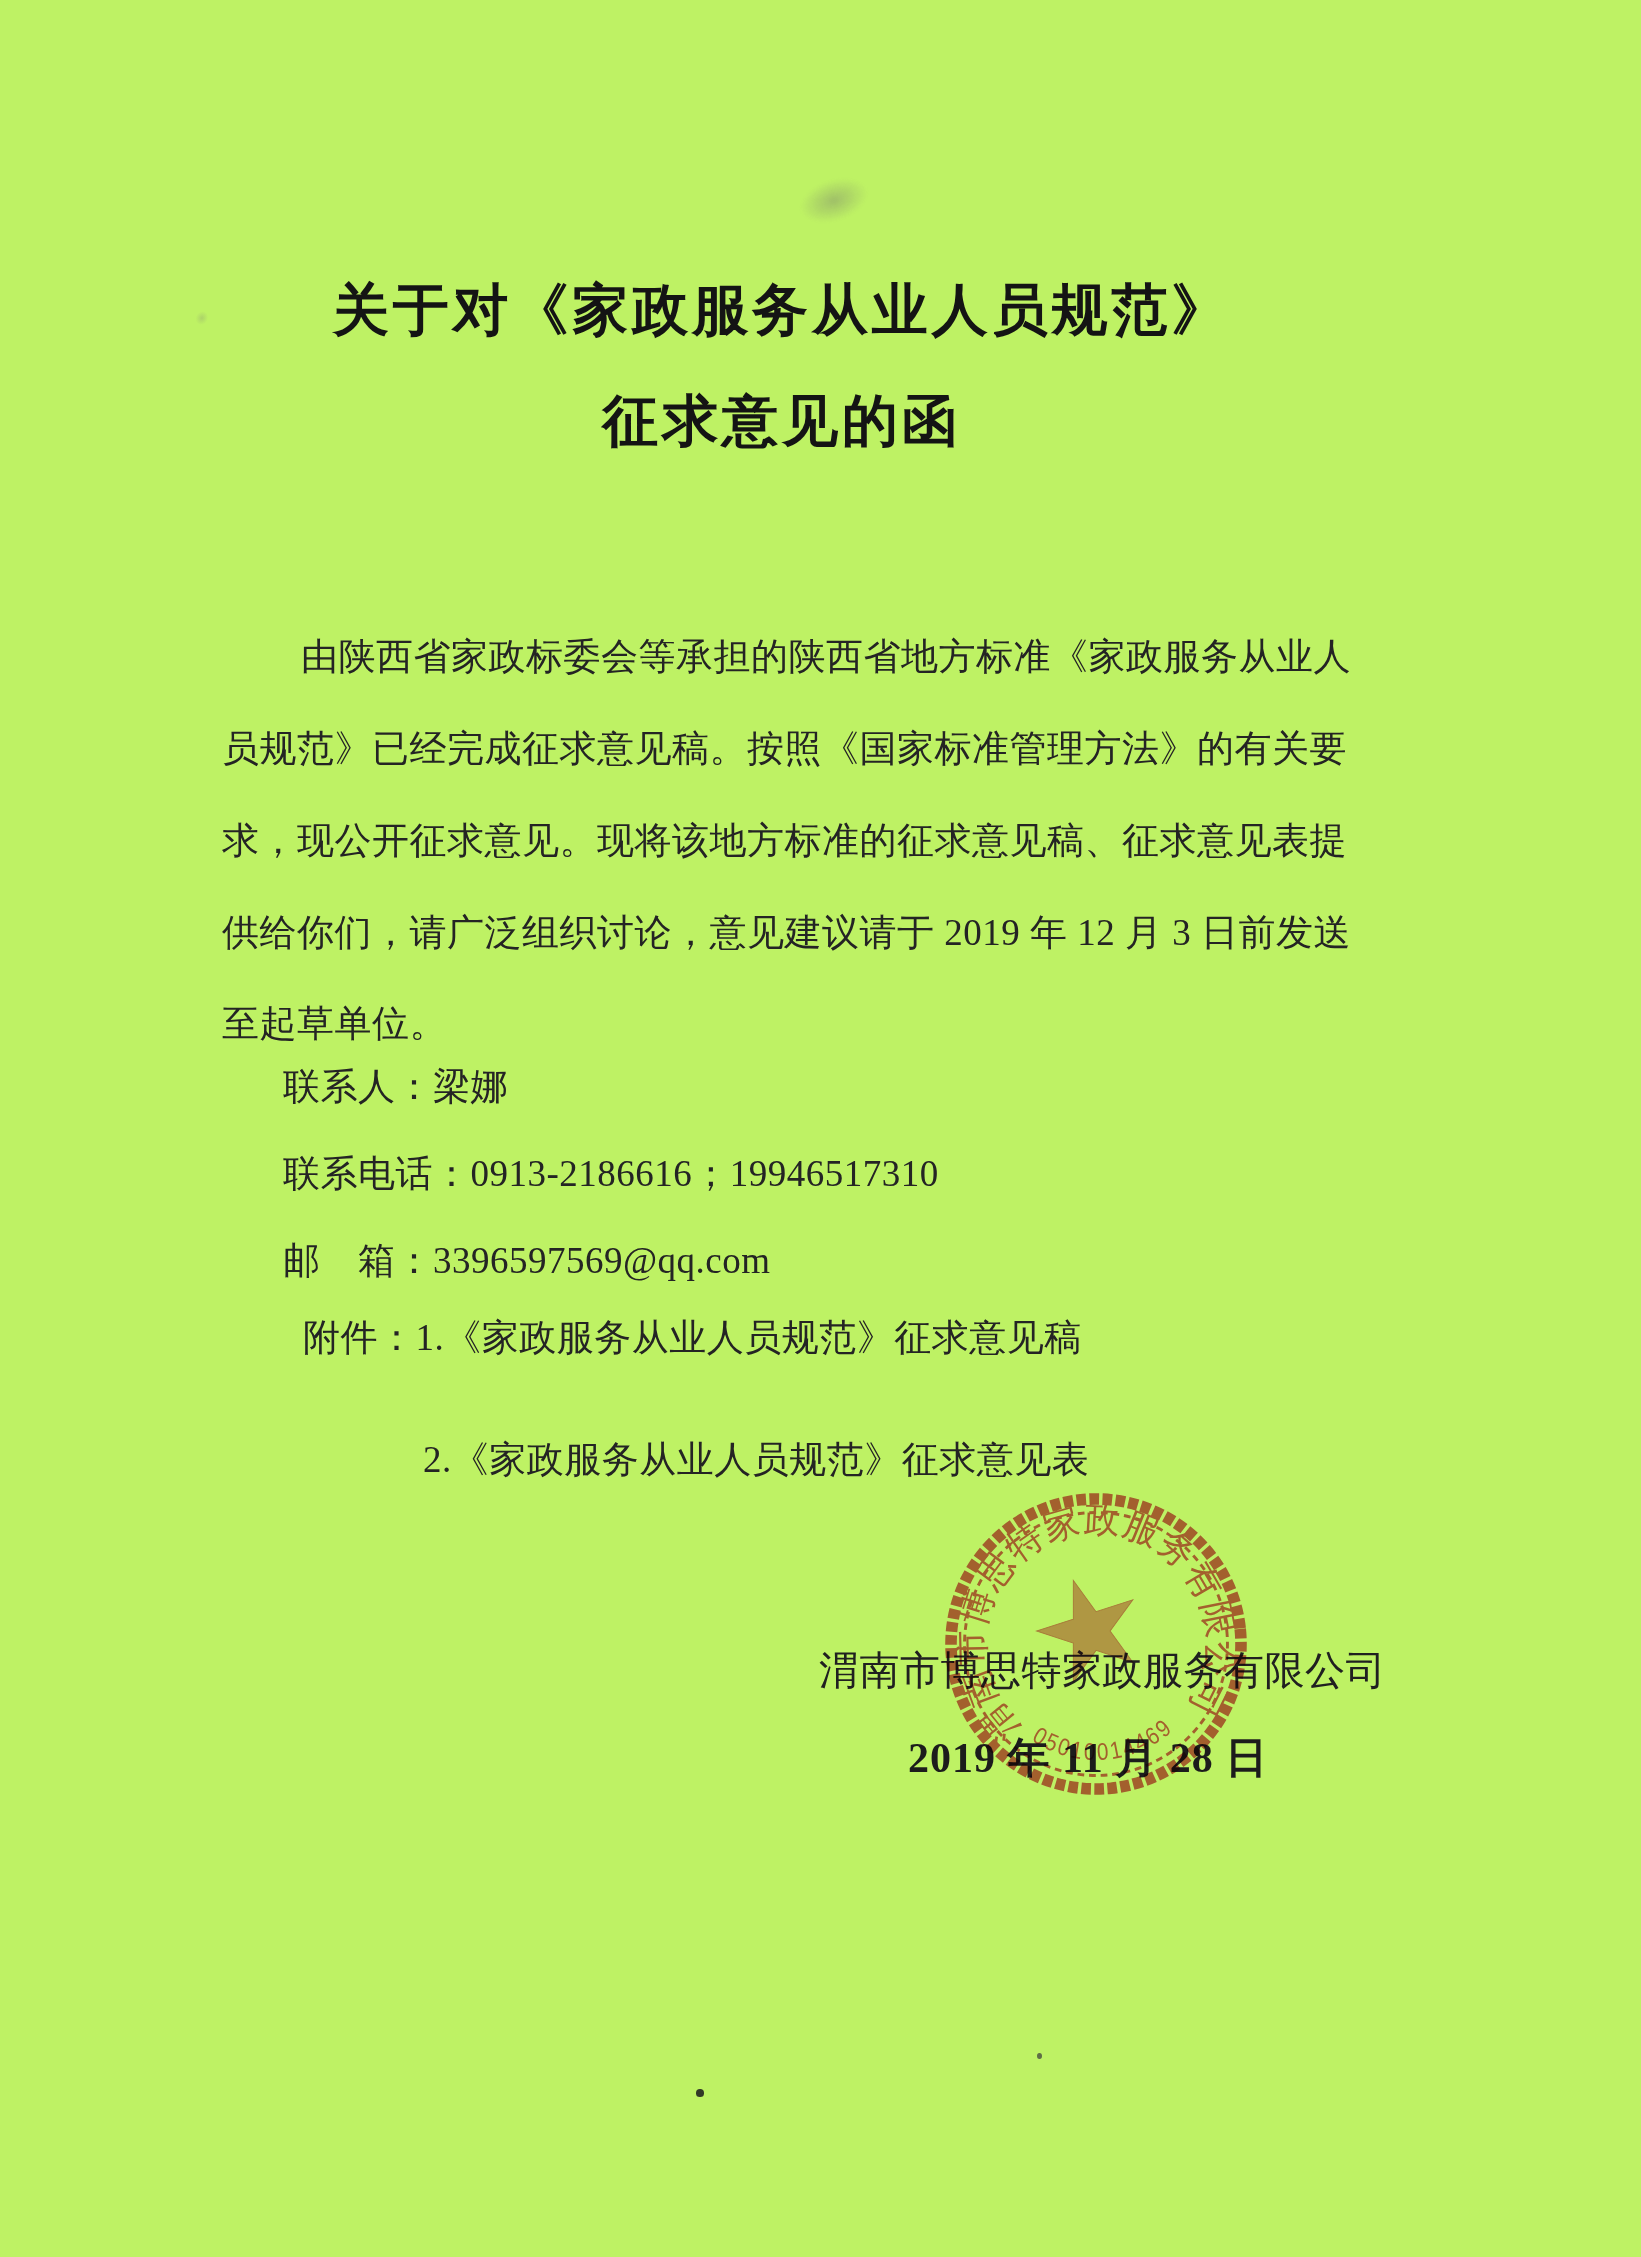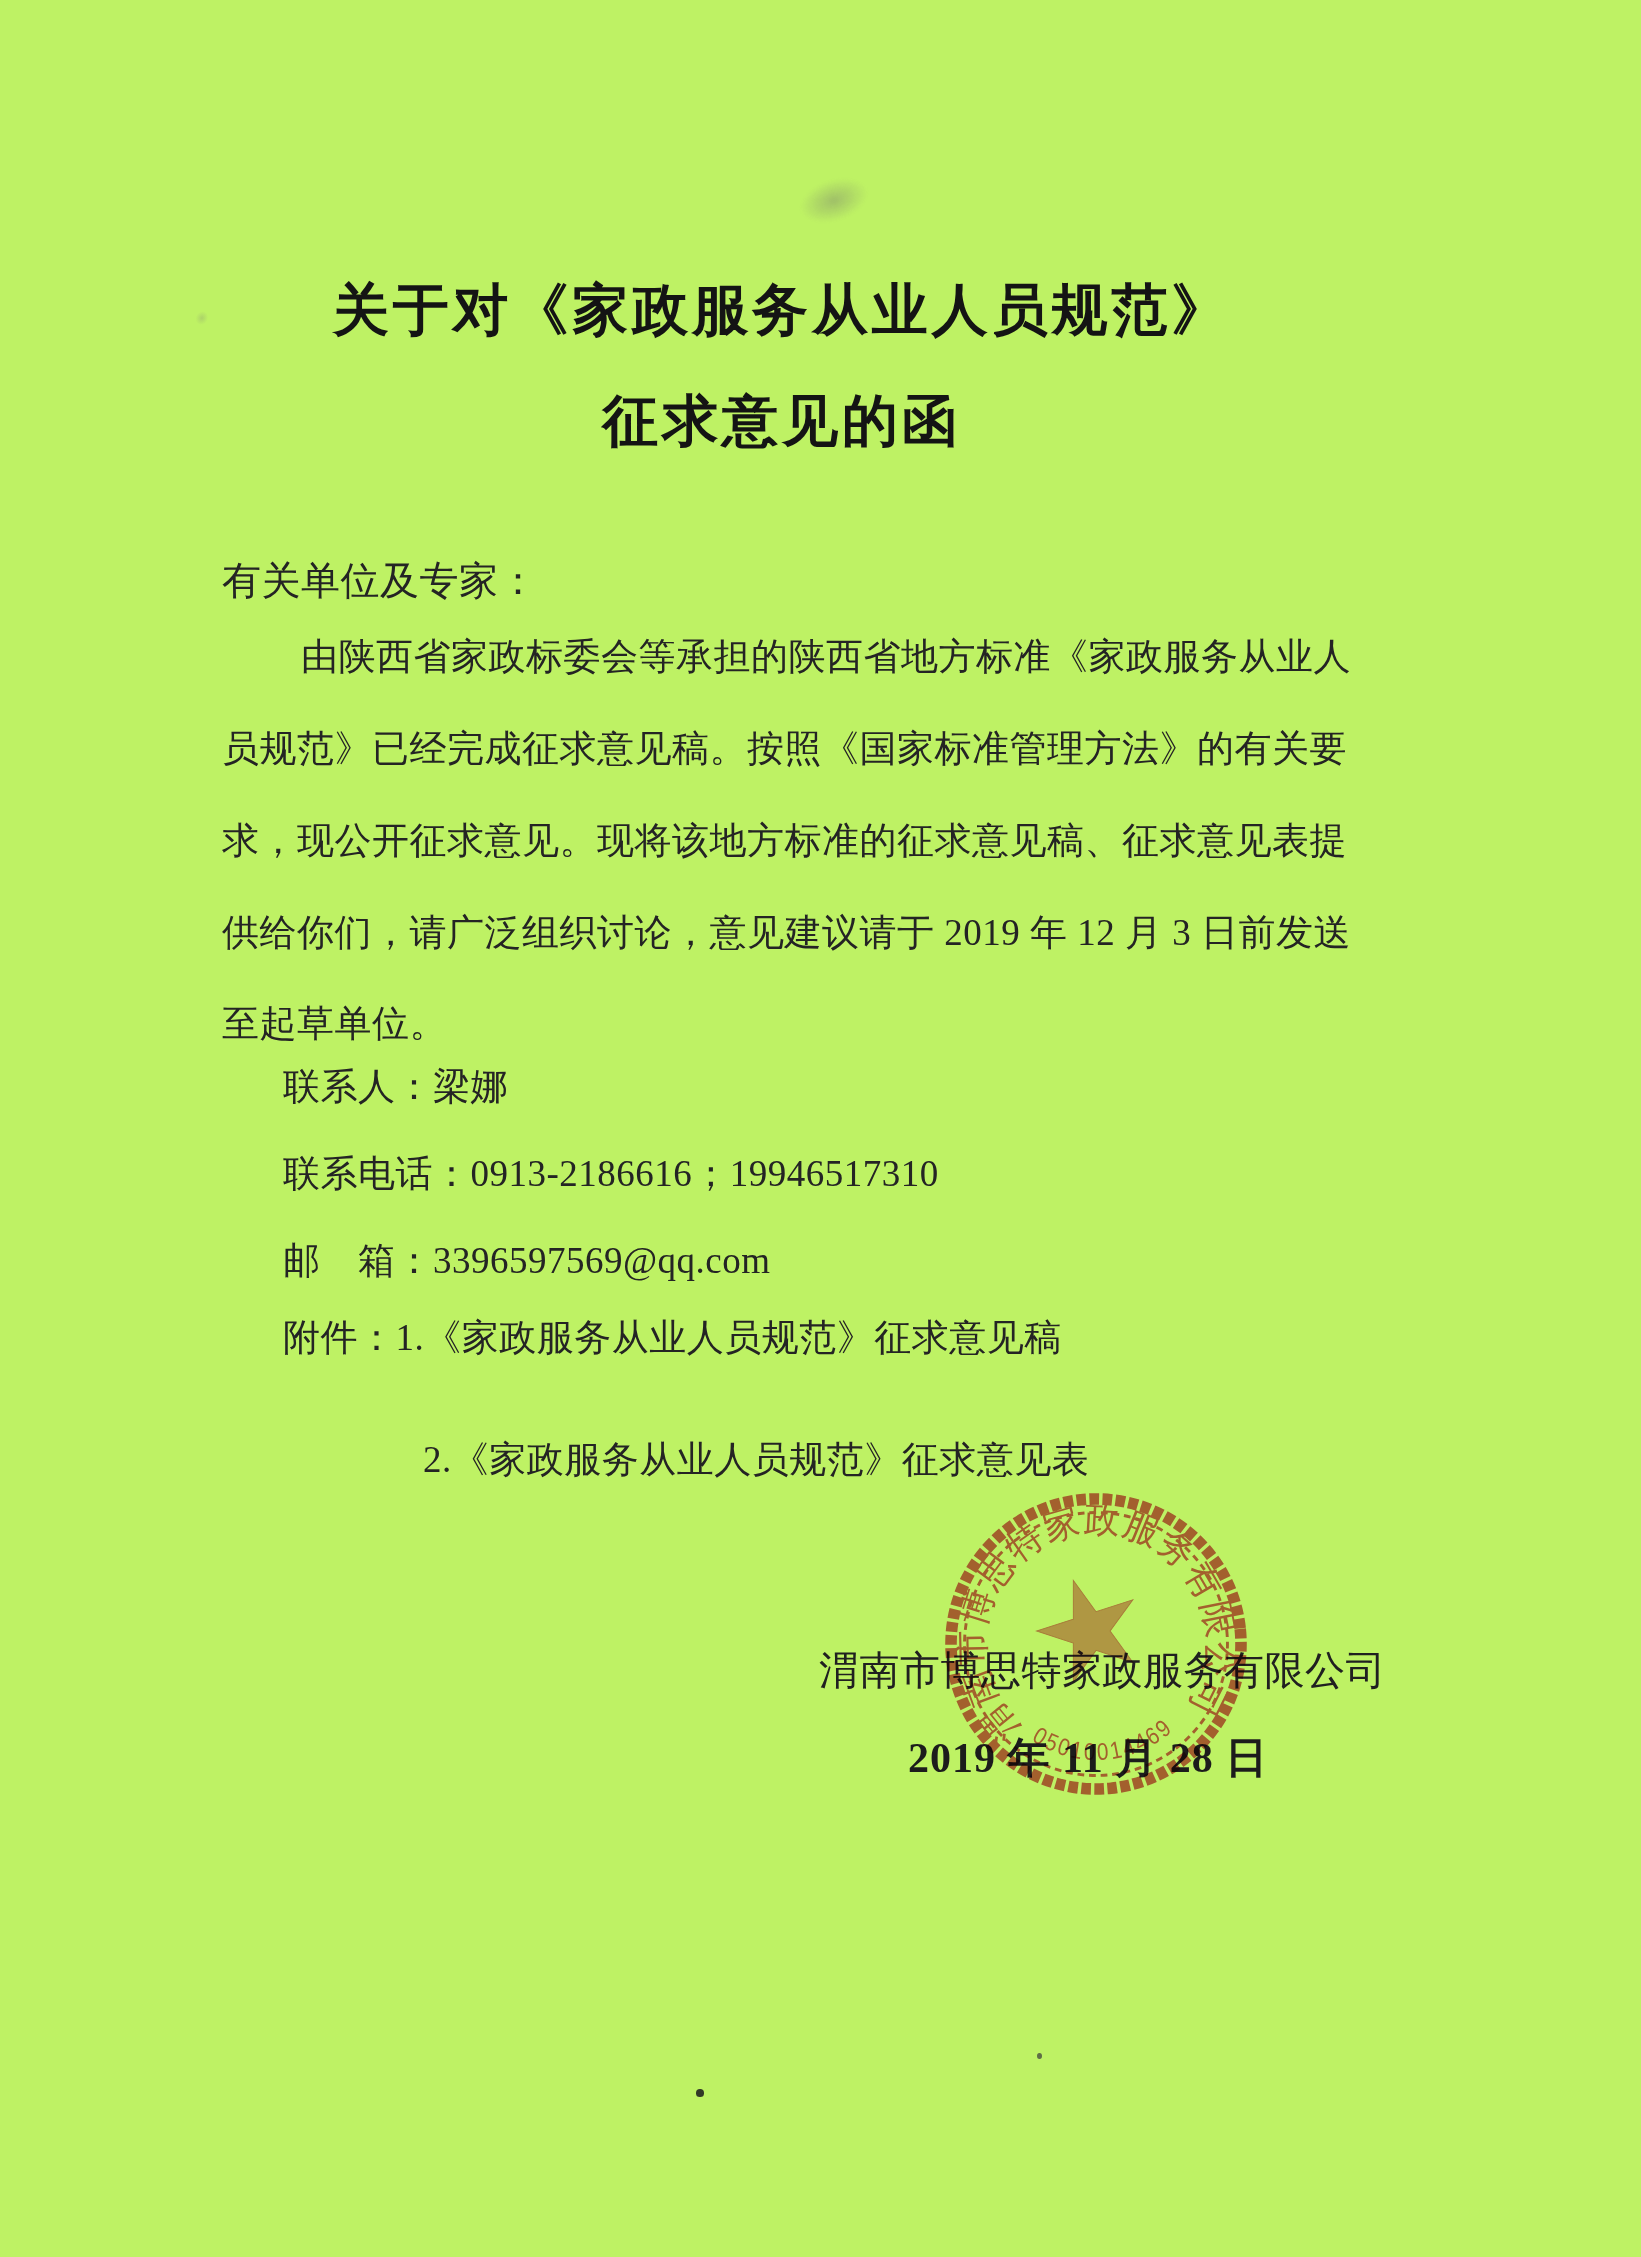--- a/index.html
+++ b/index.html
@@ -82,33 +82,32 @@
 <div class="page">
 
   <div class="abs smudge-top"></div>
   <div class="abs speck-left"></div>
   <div class="abs dot-1"></div>
   <div class="abs dot-2"></div>
 
   <div class="abs title-line" style="top:273px;">关于对《家政服务从业人员规范》</div>
   <div class="abs title-line" style="top:384px;">征求意见的函</div>
 
-  <div class="abs body-line" style="top:554px; font-size:39px;">有关单位及专家：</div>
 
   <div class="abs body-line" style="top:724px;">员规范》已经完成征求意见稿。按照《国家标准管理方法》的有关要</div>
   <div class="abs body-line" style="top:632px; left:301px;">由陕西省家政标委会等承担的陕西省地方标准《家政服务从业人</div>
   <div class="abs body-line" style="top:816px;">求，现公开征求意见。现将该地方标准的征求意见稿、征求意见表提</div>
   <div class="abs body-line" style="top:908px;">供给你们，请广泛组织讨论，意见建议请于 2019 年 12 月 3 日前发送</div>
   <div class="abs body-line" style="top:999px;">至起草单位。</div>
 
   <div class="abs body-line indent-line" style="top:1062px;">联系人：梁娜</div>
   <div class="abs body-line indent-line" style="top:1149px;">联系电话：0913-2186616；19946517310</div>
   <div class="abs body-line indent-line" style="top:1236px;">邮　箱：3396597569@qq.com</div>
 
-  <div class="abs body-line indent-line" style="top:1313px;">附件：1.《家政服务从业人员规范》征求意见稿</div>
+  <div class="abs body-line indent-line" style="top:1313px;margin-left:20px;">附件：1.《家政服务从业人员规范》征求意见稿</div>
   <div class="abs body-line attach2-line" style="top:1435px;">2.《家政服务从业人员规范》征求意见表</div>
 
   <div class="abs signer-line" style="top:1643px;">渭南市博思特家政服务有限公司</div>
   <div class="abs date-line" style="top:1730px;">2019 年 11 月 28 日</div>
 
   <svg class="abs stamp" width="348" height="348" viewBox="-180 -180 360 360">
     <defs>
       <path id="arcTop" d="M -85.5,78.4 A 116 116 0 1 1 85.5,78.4" fill="none"></path>
       <path id="arcBottom" d="M -77.1,92 A 120 120 0 0 0 77.1,92" fill="none"></path>
     </defs>

